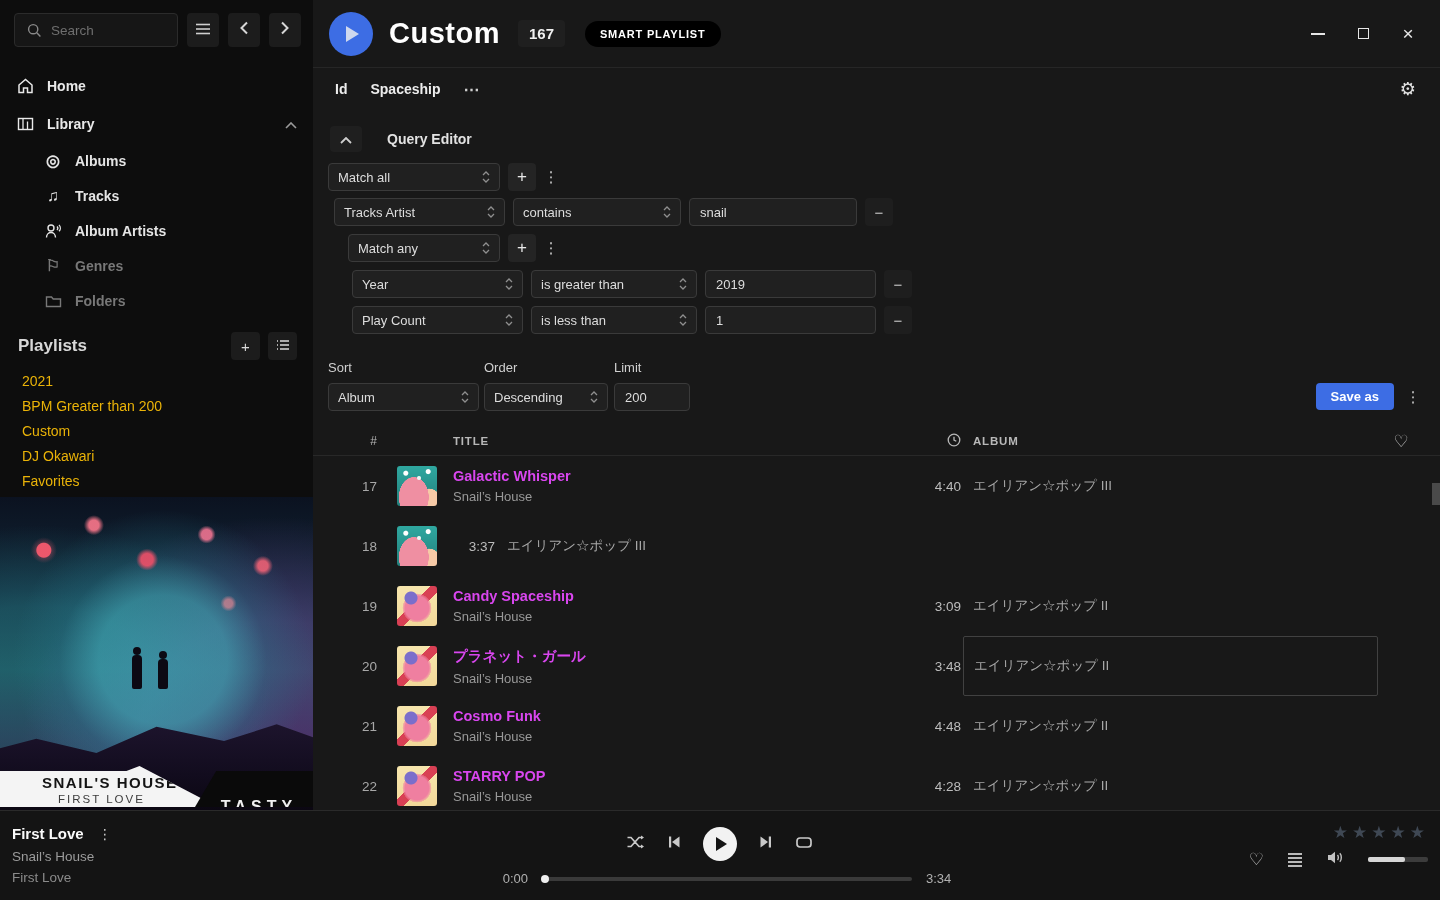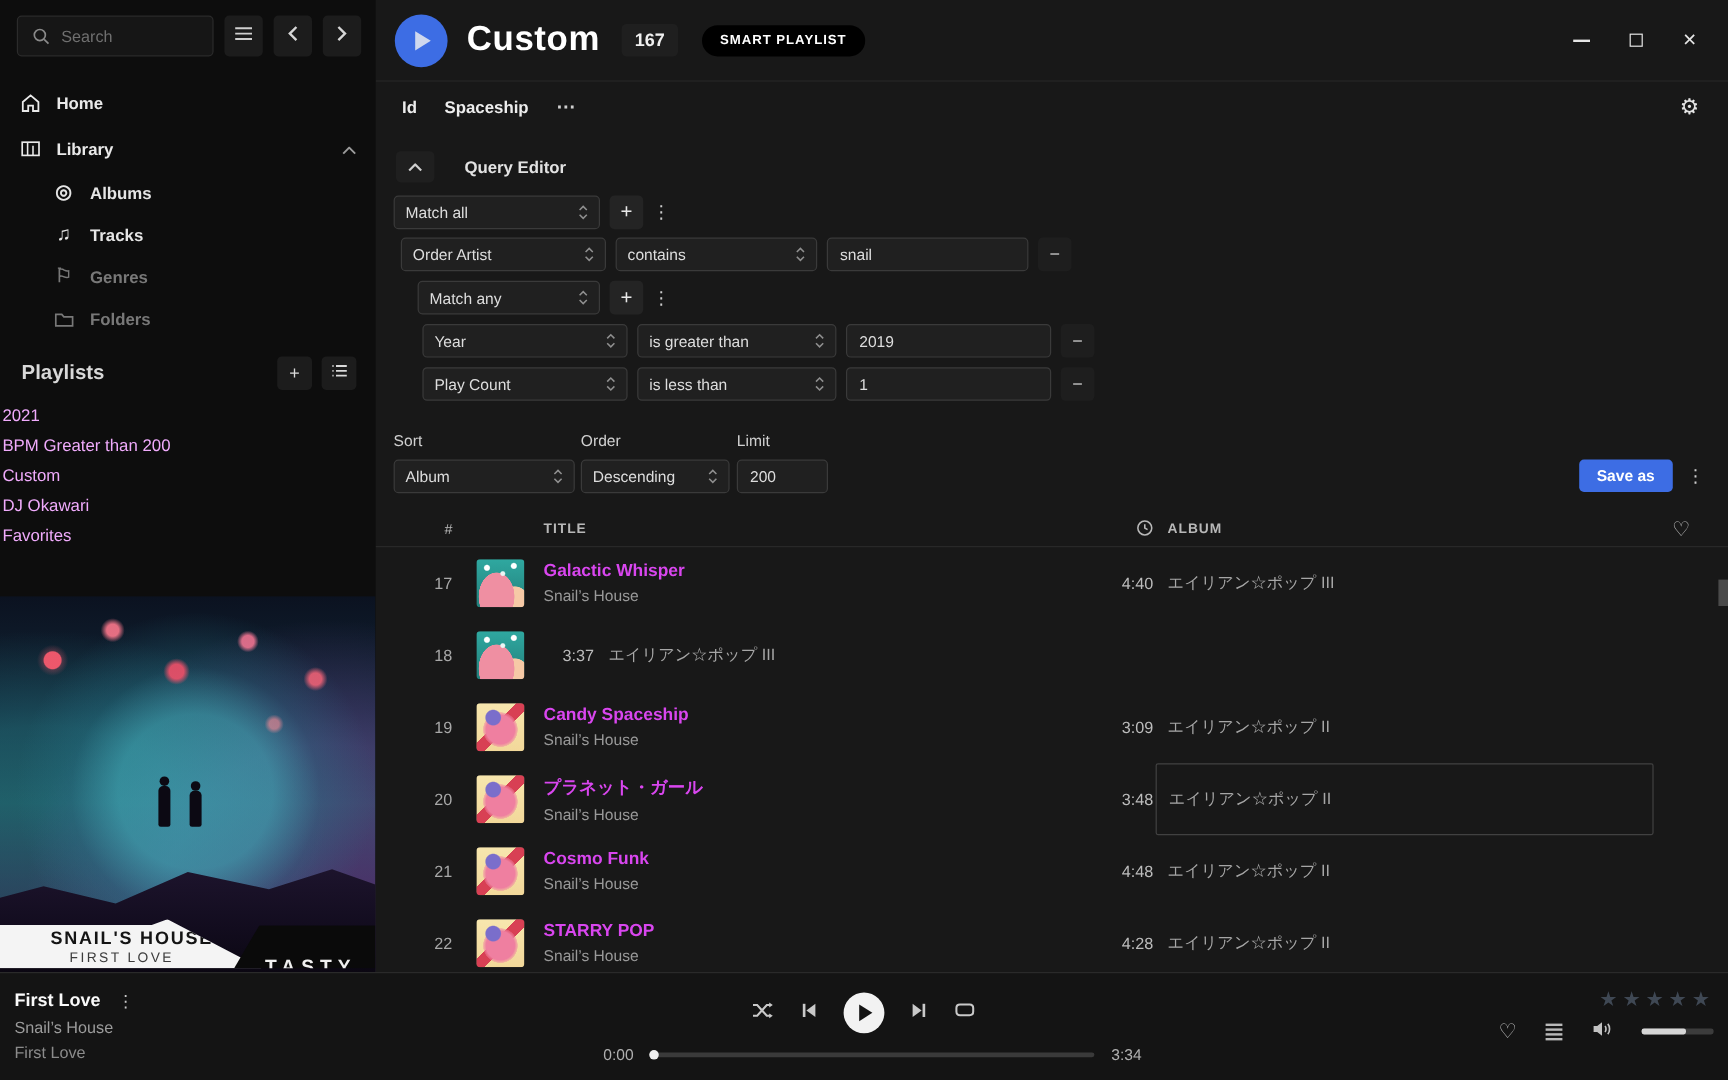--- a/index.html
+++ b/index.html
@@ -15,21 +15,21 @@
   .sq-btn { width:33px; height:34px; background:#1c1c1c; border-radius:4px; display:flex; align-items:center; justify-content:center; color:#cfcfcf; }
   .nav-item { display:flex; align-items:center; gap:13px; height:38px; padding:0 16px; font-size:14px; font-weight:bold; color:#e9e9e9; }
   .nav-item .spacer { flex:1; }
   .sub-item { display:flex; align-items:center; gap:13px; height:35px; padding:0 16px 0 44px; font-size:14px; font-weight:bold; color:#e5e5e5; }
   .sub-item.dim { color:#787878; }
   .icn { display:inline-flex; align-items:center; justify-content:center; width:18px; color:inherit; }
   .glyph { font-size:16px; line-height:1; }
   .pl-head { display:flex; align-items:center; padding:14px 16px 8px 18px; }
   .pl-head .t { font-size:17px; font-weight:bold; color:#d8d8d8; flex:1; }
   .pl-btn { width:29px; height:28px; background:#1c1c1c; border-radius:4px; display:flex; align-items:center; justify-content:center; color:#dadada; margin-left:8px; }
-  .pl-item { height:25px; display:flex; align-items:center; padding:0 2px; font-size:14px; color:#f0abfc; }
+  .pl-item { height:25px; display:flex; align-items:center; padding:0 22px; font-size:14px; color:#eab308; }
 
   
   .big-art { position:absolute; left:0; top:497px; width:313px; height:313px; overflow:hidden;
     background:
       radial-gradient(circle at 14% 17%, rgba(248,90,110,.95) 0 7px, rgba(248,90,110,.25) 8px, transparent 13px),
       radial-gradient(circle at 30% 9%,  rgba(252,120,140,.9) 0 5px, transparent 10px),
       radial-gradient(circle at 47% 20%, rgba(240,80,105,.9) 0 6px, transparent 11px),
       radial-gradient(circle at 66% 12%, rgba(252,120,150,.85) 0 5px, transparent 9px),
       radial-gradient(circle at 84% 22%, rgba(250,100,120,.85) 0 5px, transparent 10px),
       radial-gradient(circle at 73% 34%, rgba(255,140,150,.6) 0 4px, transparent 8px),
@@ -215,20 +215,31 @@
     </div>
 
     <div class="sub-item">
       <span class="icn glyph">◎</span>
       <span>Albums</span>
     </div>
     <div class="sub-item">
       <span class="icn glyph">♫</span>
       <span>Tracks</span>
     </div>
+    <div class="sub-item">
+      <span class="icn">
+        <svg width="17" height="16" viewBox="0 0 17 16">
+            <circle cx="6" cy="5" r="3" fill="none" stroke="#e5e5e5" stroke-width="1.4"></circle>
+            <path d="M1.5 14.5 C1.5 11 4 9.5 6 9.5 C8 9.5 10.5 11 10.5 14.5" fill="none" stroke="#e5e5e5" stroke-width="1.4"></path>
+            <path d="M12 3.5 C13 4.5 13 6 12 7" fill="none" stroke="#e5e5e5" stroke-width="1.3"></path>
+            <path d="M14 2 C15.8 3.8 15.8 6.5 14 8.3" fill="none" stroke="#e5e5e5" stroke-width="1.3"></path>
+          </svg>
+      </span>
+      <span>Album Artists</span>
+    </div>
     <div class="sub-item dim">
       <span class="icn glyph">⚐</span>
       <span>Genres</span>
     </div>
     <div class="sub-item dim">
       <span class="icn">
         <svg width="17" height="14" viewBox="0 0 17 14">
             <path d="M1.5 3 H6.5 L8.2 5 H15.5 V12.5 H1.5 Z" fill="none" stroke="#787878" stroke-width="1.4"></path>
           </svg>
       </span>
@@ -332,21 +343,21 @@
           </span>
       </div>
       <div class="sq28">
           <span style="font-size:17px">+</span>
         </div>
       <div class="kebab">⋮</div>
     </div>
 
     <div class="qrow" style="margin:7px 0 0 21px">
       <div class="sel" style="width:171px">
-        <span>Order Artist</span>
+        <span>Tracks Artist</span>
         <span class="updn">
             <svg width="8" height="14" viewBox="0 0 8 14">
               <polyline points="1,5 4,2 7,5" fill="none" stroke="#8f8f8f" stroke-width="1.3"></polyline>
               <polyline points="1,9 4,12 7,9" fill="none" stroke="#8f8f8f" stroke-width="1.3"></polyline>
             </svg>
           </span>
       </div>
       <div class="sel" style="width:168px">
         <span>contains</span>
         <span class="updn">

